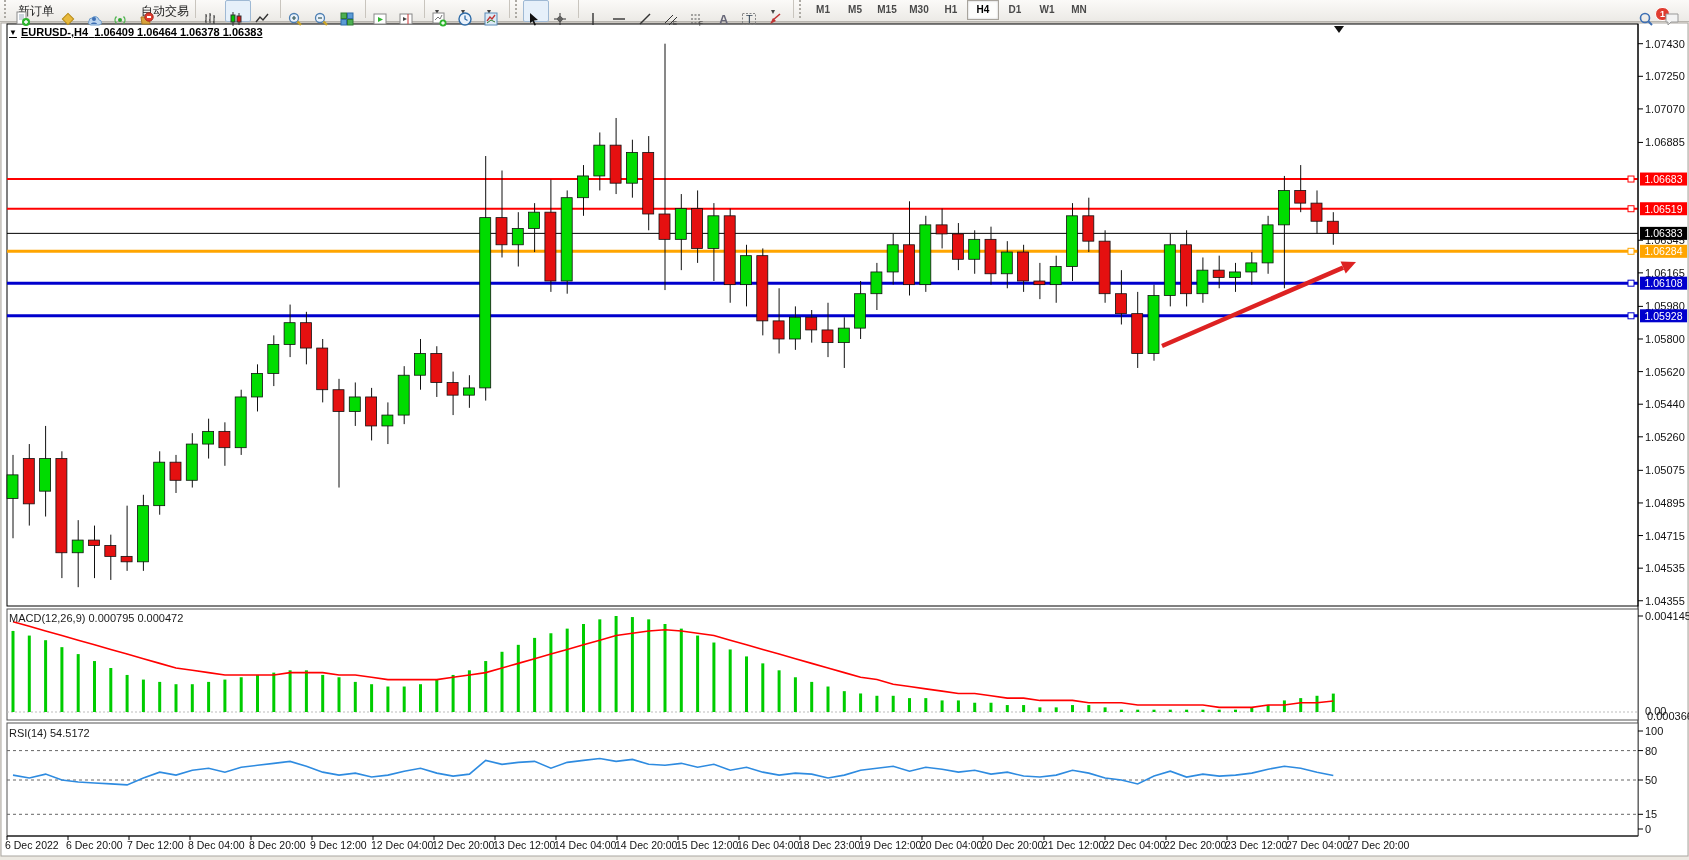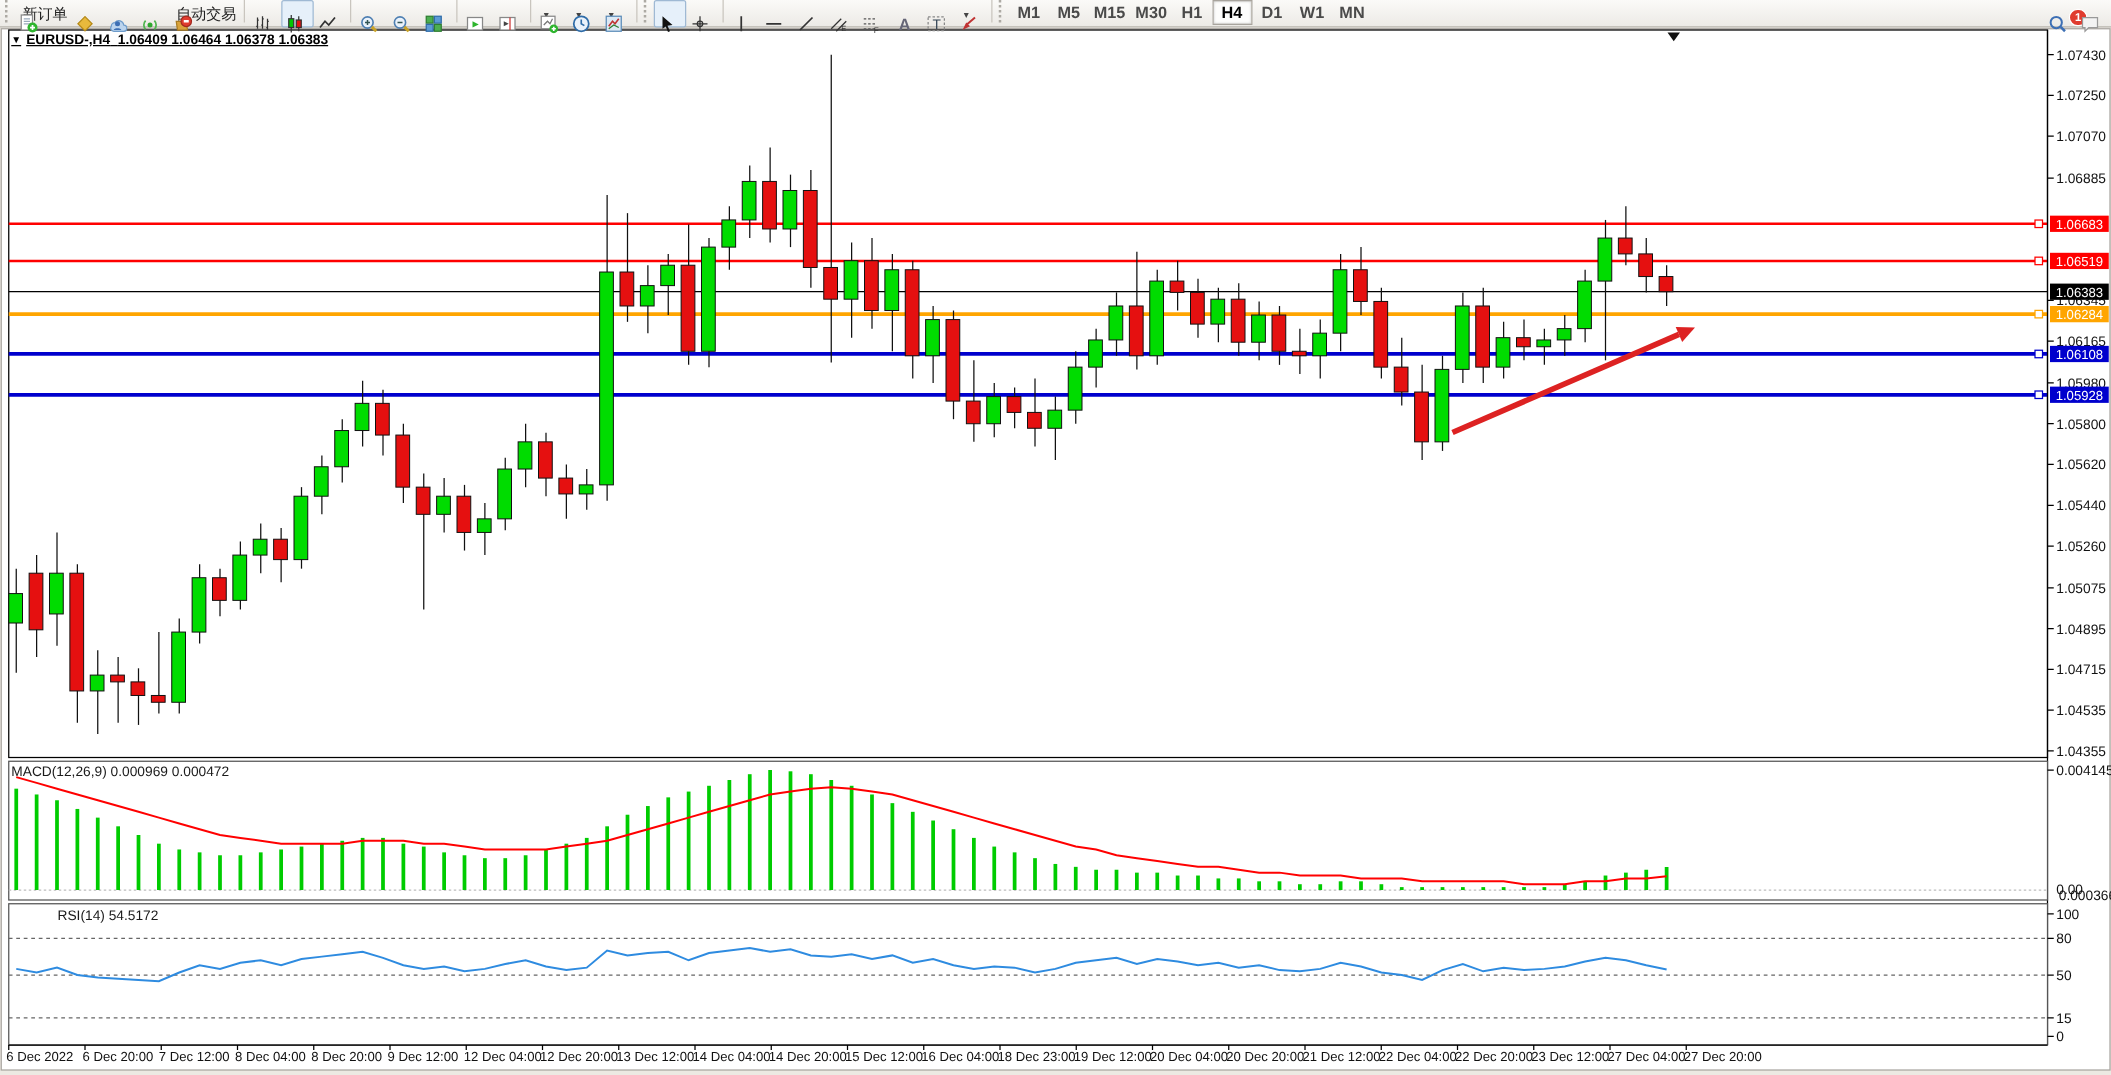--- a/index.html
+++ b/index.html
@@ -10,32 +10,32 @@
     background:linear-gradient(#FBFAF8,#ECEAE6);border-bottom:1px solid #B8B5AF;
     display:flex;padding:0 2px;box-sizing:border-box;}
   .tb-btn{height:20px;min-width:20px;display:flex;align-items:center;gap:3px;
     padding:0 2px;border:1px solid transparent;border-radius:2px;cursor:default;}
   .tb-btn.active{background:#E6F0FA;border:1px solid #9FB9D4;}
   .tb-label{font-size:12px;color:#222;white-space:nowrap;}
   .tb-sep{width:1px;height:18px;background:#C9C5BE;margin:0 3px;}
   .tb-handle{width:4px;height:18px;margin:0 2px;border-left:2px dotted #ADAAA4;}
   .tb-dd{font-size:8px;color:#444;margin-left:1px;}
   .tb-spacer{flex:1;}
-  .tf-btn{height:18px;min-width:24px;text-align:center;font-size:13px;font-weight:bold;
+  .tf-btn{height:18px;min-width:24px;text-align:center;font-size:10px;font-weight:bold;
     color:#4a4a4a;line-height:18px;padding:0 3px;border:1px solid transparent;}
   .tf-btn.active{background:#FDFDFC;border:1px solid #A8A49D;box-shadow:inset 0 0 2px #bbb;color:#000;}
   .badge{position:absolute;top:-4px;right:-6px;background:#E03C2F;color:#fff;
     border-radius:8px;font-size:9px;font-weight:bold;padding:1px 4px;border:1px solid #fff;}
   .icon-wrap{position:relative;display:inline-flex;align-items:center;}
   
   .ovl{position:absolute;z-index:20;white-space:pre;}
   #chart-title{left:9px;top:26px;font-size:11px;font-weight:bold;color:#000;text-decoration:underline;}
   #chart-title .tri{font-size:8px;vertical-align:1px;margin-right:4px;}
   #macd-label{left:9px;top:612px;font-size:11px;color:#1a1a1a;}
-  #rsi-label{left:9px;top:727px;font-size:11px;color:#1a1a1a;margin-left:37px;}
+  #rsi-label{left:9px;top:727px;font-size:11px;color:#1a1a1a;}
   svg{position:absolute;left:0;top:0;z-index:5;}
 </style>
 </head>
 <body>
 
 <div id="toolbar">
     <div class="tb-handle"></div>
     <div class="tb-btn">
       <span class="icon-wrap">
         <svg width="16" height="16">
@@ -688,14 +688,14 @@
       <line x1="1227" y1="836" x2="1227" y2="840" stroke="#000"></line>
       <text x="1225" y="849" text-anchor="start" fill="#111" font-size="10.5" font-family="Liberation Sans,sans-serif" font-weight="normal">23 Dec 12:00</text>
       <line x1="1288" y1="836" x2="1288" y2="840" stroke="#000"></line>
       <text x="1286" y="849" text-anchor="start" fill="#111" font-size="10.5" font-family="Liberation Sans,sans-serif" font-weight="normal">27 Dec 04:00</text>
       <line x1="1349" y1="836" x2="1349" y2="840" stroke="#000"></line>
       <text x="1347" y="849" text-anchor="start" fill="#111" font-size="10.5" font-family="Liberation Sans,sans-serif" font-weight="normal">27 Dec 20:00</text>
     </g>
   </svg>
 
 <div class="ovl" id="chart-title"><span class="tri">▼</span><span>EURUSD-,H4</span>  <span>1.06409 1.06464 1.06378 1.06383</span></div>
-<div class="ovl" id="macd-label"><span>MACD(12,26,9)</span> <span>0.000969 0.000472</span></div>
+<div class="ovl" id="macd-label"><span>MACD(12,26,9)</span> <span>0.000795 0.000472</span></div>
 <div class="ovl" id="rsi-label"><span>RSI(14)</span> <span>54.5172</span></div>
 
 </body></html>

